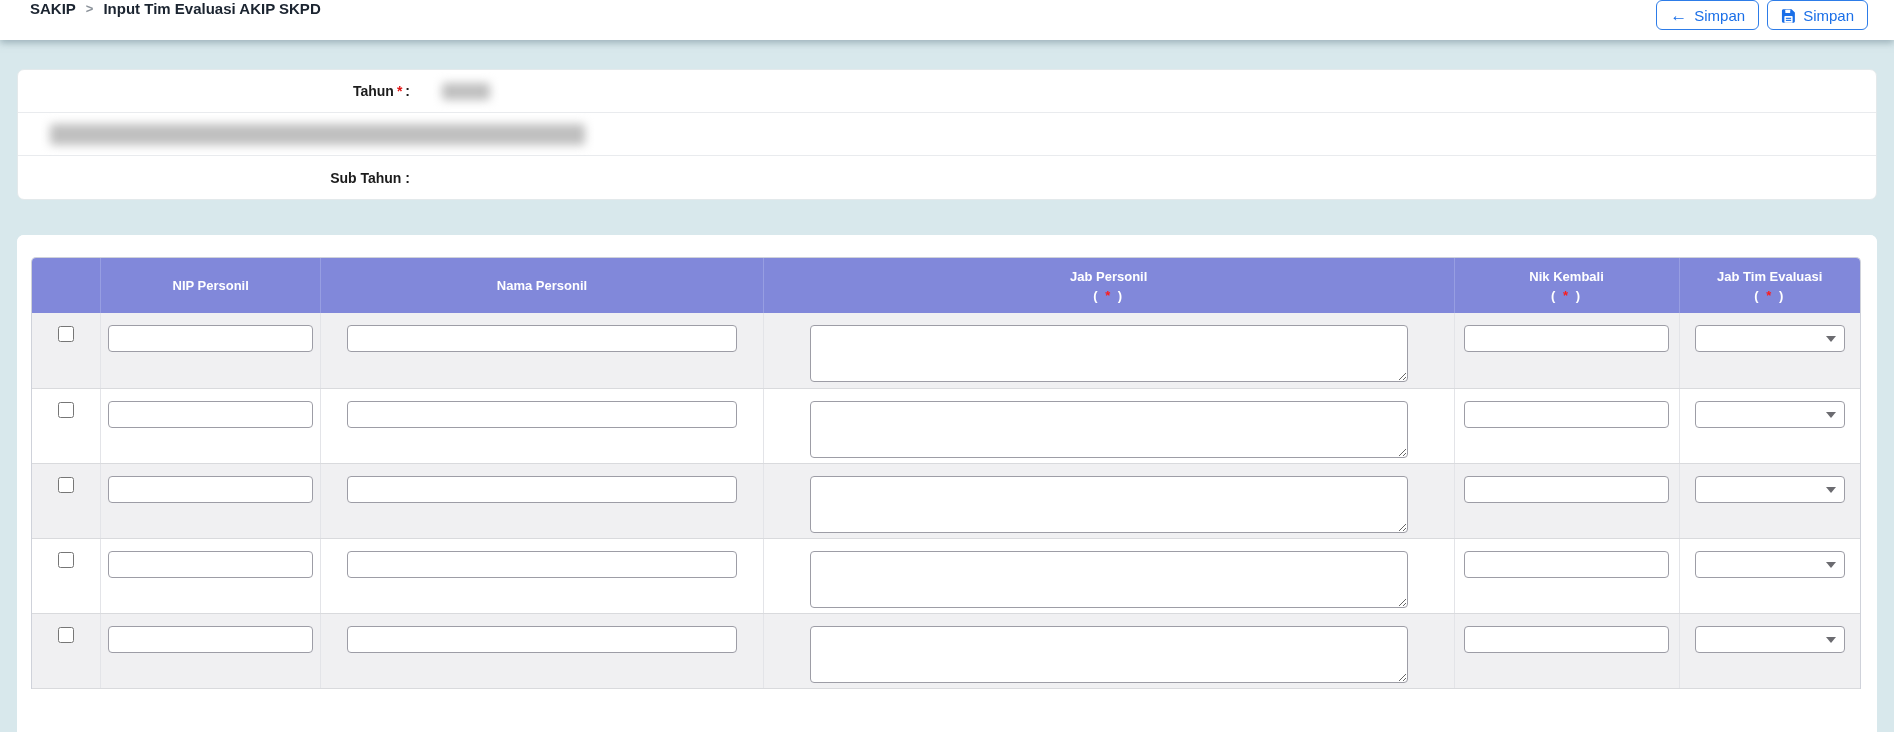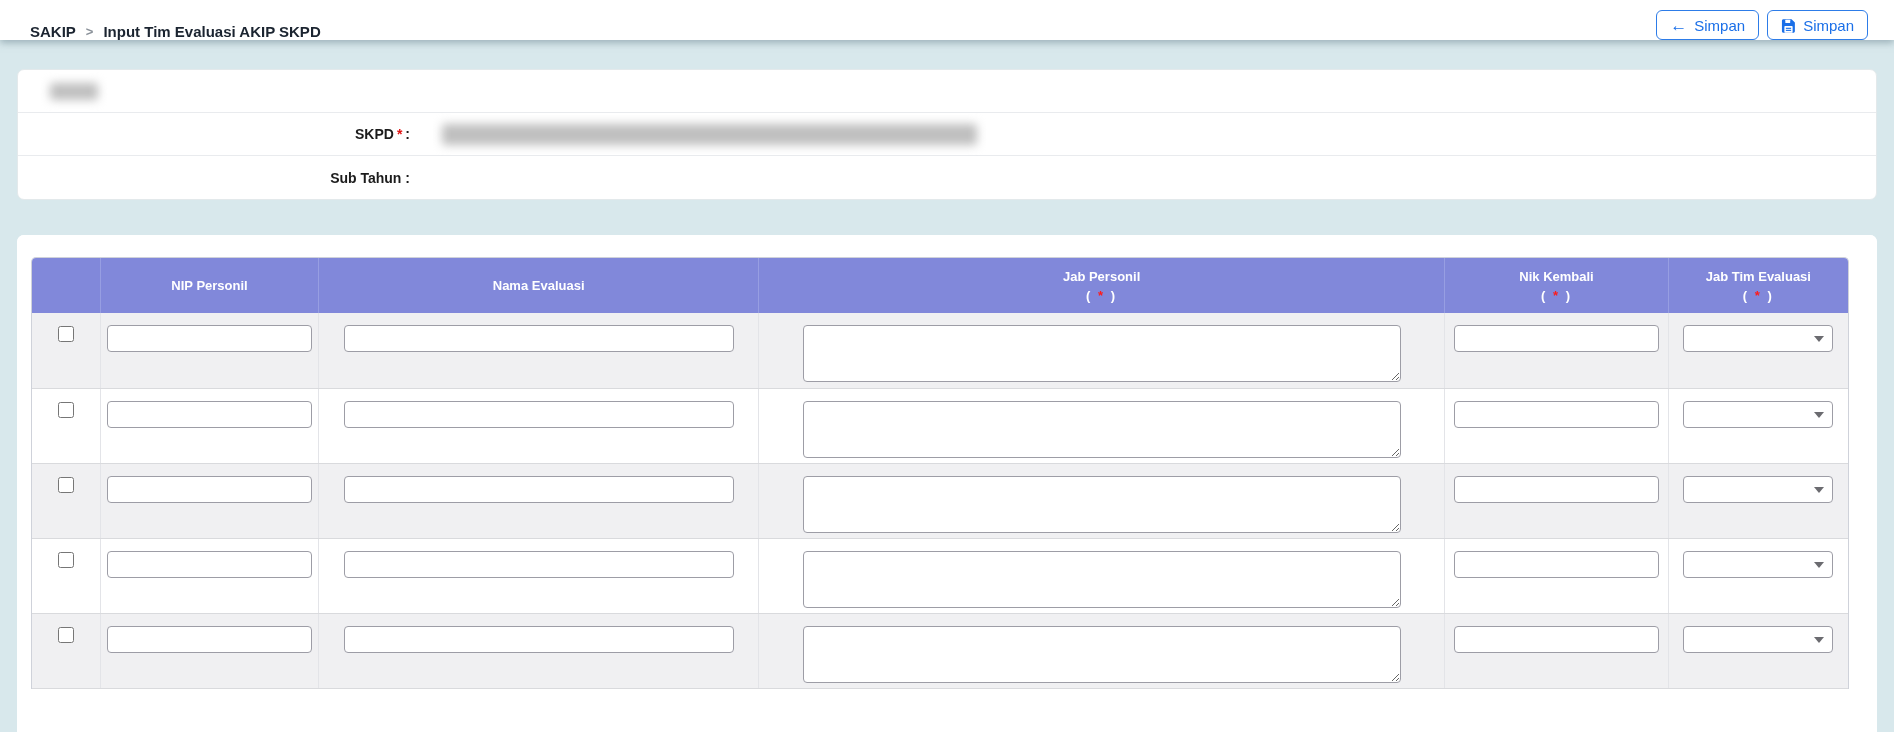--- a/index.html
+++ b/index.html
@@ -1,21 +1,21 @@
 <!DOCTYPE html>
 <html><head>
 <meta charset="utf-8">
 <style>
   * { margin:0; padding:0; box-sizing:border-box; }
   html,body { width:1894px; height:732px; overflow:hidden; background:#d8e8ec;
     font-family:"Liberation Sans", sans-serif; }
 
   
   .topbar { position:relative; z-index:5; height:40px; background:#ffffff;
-    display:flex; align-items:flex-end; justify-content:space-between;
+    display:flex; align-items:flex-start; justify-content:space-between;
     padding:0 26px 0 30px;
     box-shadow:0 3px 7px rgba(110,135,145,.55); }
   .breadcrumb { display:flex; align-items:center; gap:10px;
     font-size:15px; font-weight:bold; color:#1b2430; }
   .crumb-sep { color:#8a9199; font-weight:bold; font-size:13px; }
   .topbar-actions { display:flex; gap:8px; }
   .btn { display:inline-flex; align-items:center; gap:7px; height:30px;
     padding:0 13px; background:#ffffff; border:1px solid #2d7ce8;
     border-radius:6px; color:#1a6fe8; font-size:15px; cursor:pointer;
     font-family:"Liberation Sans", sans-serif; }
@@ -39,21 +39,21 @@
   .redact { background:#bfbfbf; filter:blur(5px); border-radius:3px; }
   .redact-tahun { width:48px; height:17px; }
   .redact-skpd { width:535px; height:21px; }
 
   
   .panel { margin-top:35px; background:#ffffff; border-radius:7px 7px 0 0;
     overflow:hidden; min-height:500px; }
   .panel-header { height:40px; background:#8188da; color:#ffffff;
     font-size:15px; font-weight:bold; display:flex; align-items:center;
     padding:0 15px; }
-  .panel-body { padding:22px 28px 0 14px; background:#ffffff; }
+  .panel-body { padding:22px 16px 0 14px; background:#ffffff; }
 
   
   .table-wrap { border:1px solid #cfd2da; border-bottom:none;
     border-radius:5px 5px 0 0; overflow:hidden; }
   table { width:100%; border-collapse:collapse; table-layout:fixed; }
   col.c-check { width:3.75%; } col.c-nip { width:12.05%; }
   col.c-nama { width:24.2%; } col.c-jab { width:37.8%; }
   col.c-nik { width:12.3%; }  col.c-jabtim { width:9.9%; }
 
   thead th { height:55px; background:#8188da; color:#ffffff; font-size:13px;
@@ -115,26 +115,26 @@
       </span>
       <span>Simpan</span>
     </button>
   </div>
 </div>
 
 <div class="page">
 
   <div class="form-card">
     <div class="form-row">
+      <div class="form-label"><span>Tahun</span><span class="star">*</span><span>:</span></div>
       <div class="form-value">
         <div class="redact redact-tahun"></div>
       </div>
     </div>
     <div class="form-row">
-      <div class="form-label"><span>SKPD</span><span class="star">*</span><span>:</span></div>
       <div class="form-value">
         <div class="redact redact-skpd"></div>
       </div>
     </div>
     <div class="form-row">
       <div class="form-label"><span>Sub Tahun</span>&nbsp;<span>:</span></div>
       <div class="form-value"></div>
     </div>
   </div>
 
@@ -150,21 +150,21 @@
               <col class="c-nik">
               <col class="c-jabtim">
           </colgroup>
           <thead>
             <tr>
               <th></th>
               <th>
                   <div>NIP Personil</div>
                 </th>
               <th>
-                  <div>Nama Evaluasi</div>
+                  <div>Nama Personil</div>
                 </th>
               <th>
                 <div>Jab Personil</div>
                 <div class="req"><span>(</span> <span class="star">*</span> <span>)</span></div>
               </th>
               <th>
                 <div>Nik Kembali</div>
                 <div class="req"><span>(</span> <span class="star">*</span> <span>)</span></div>
               </th>
               <th>

